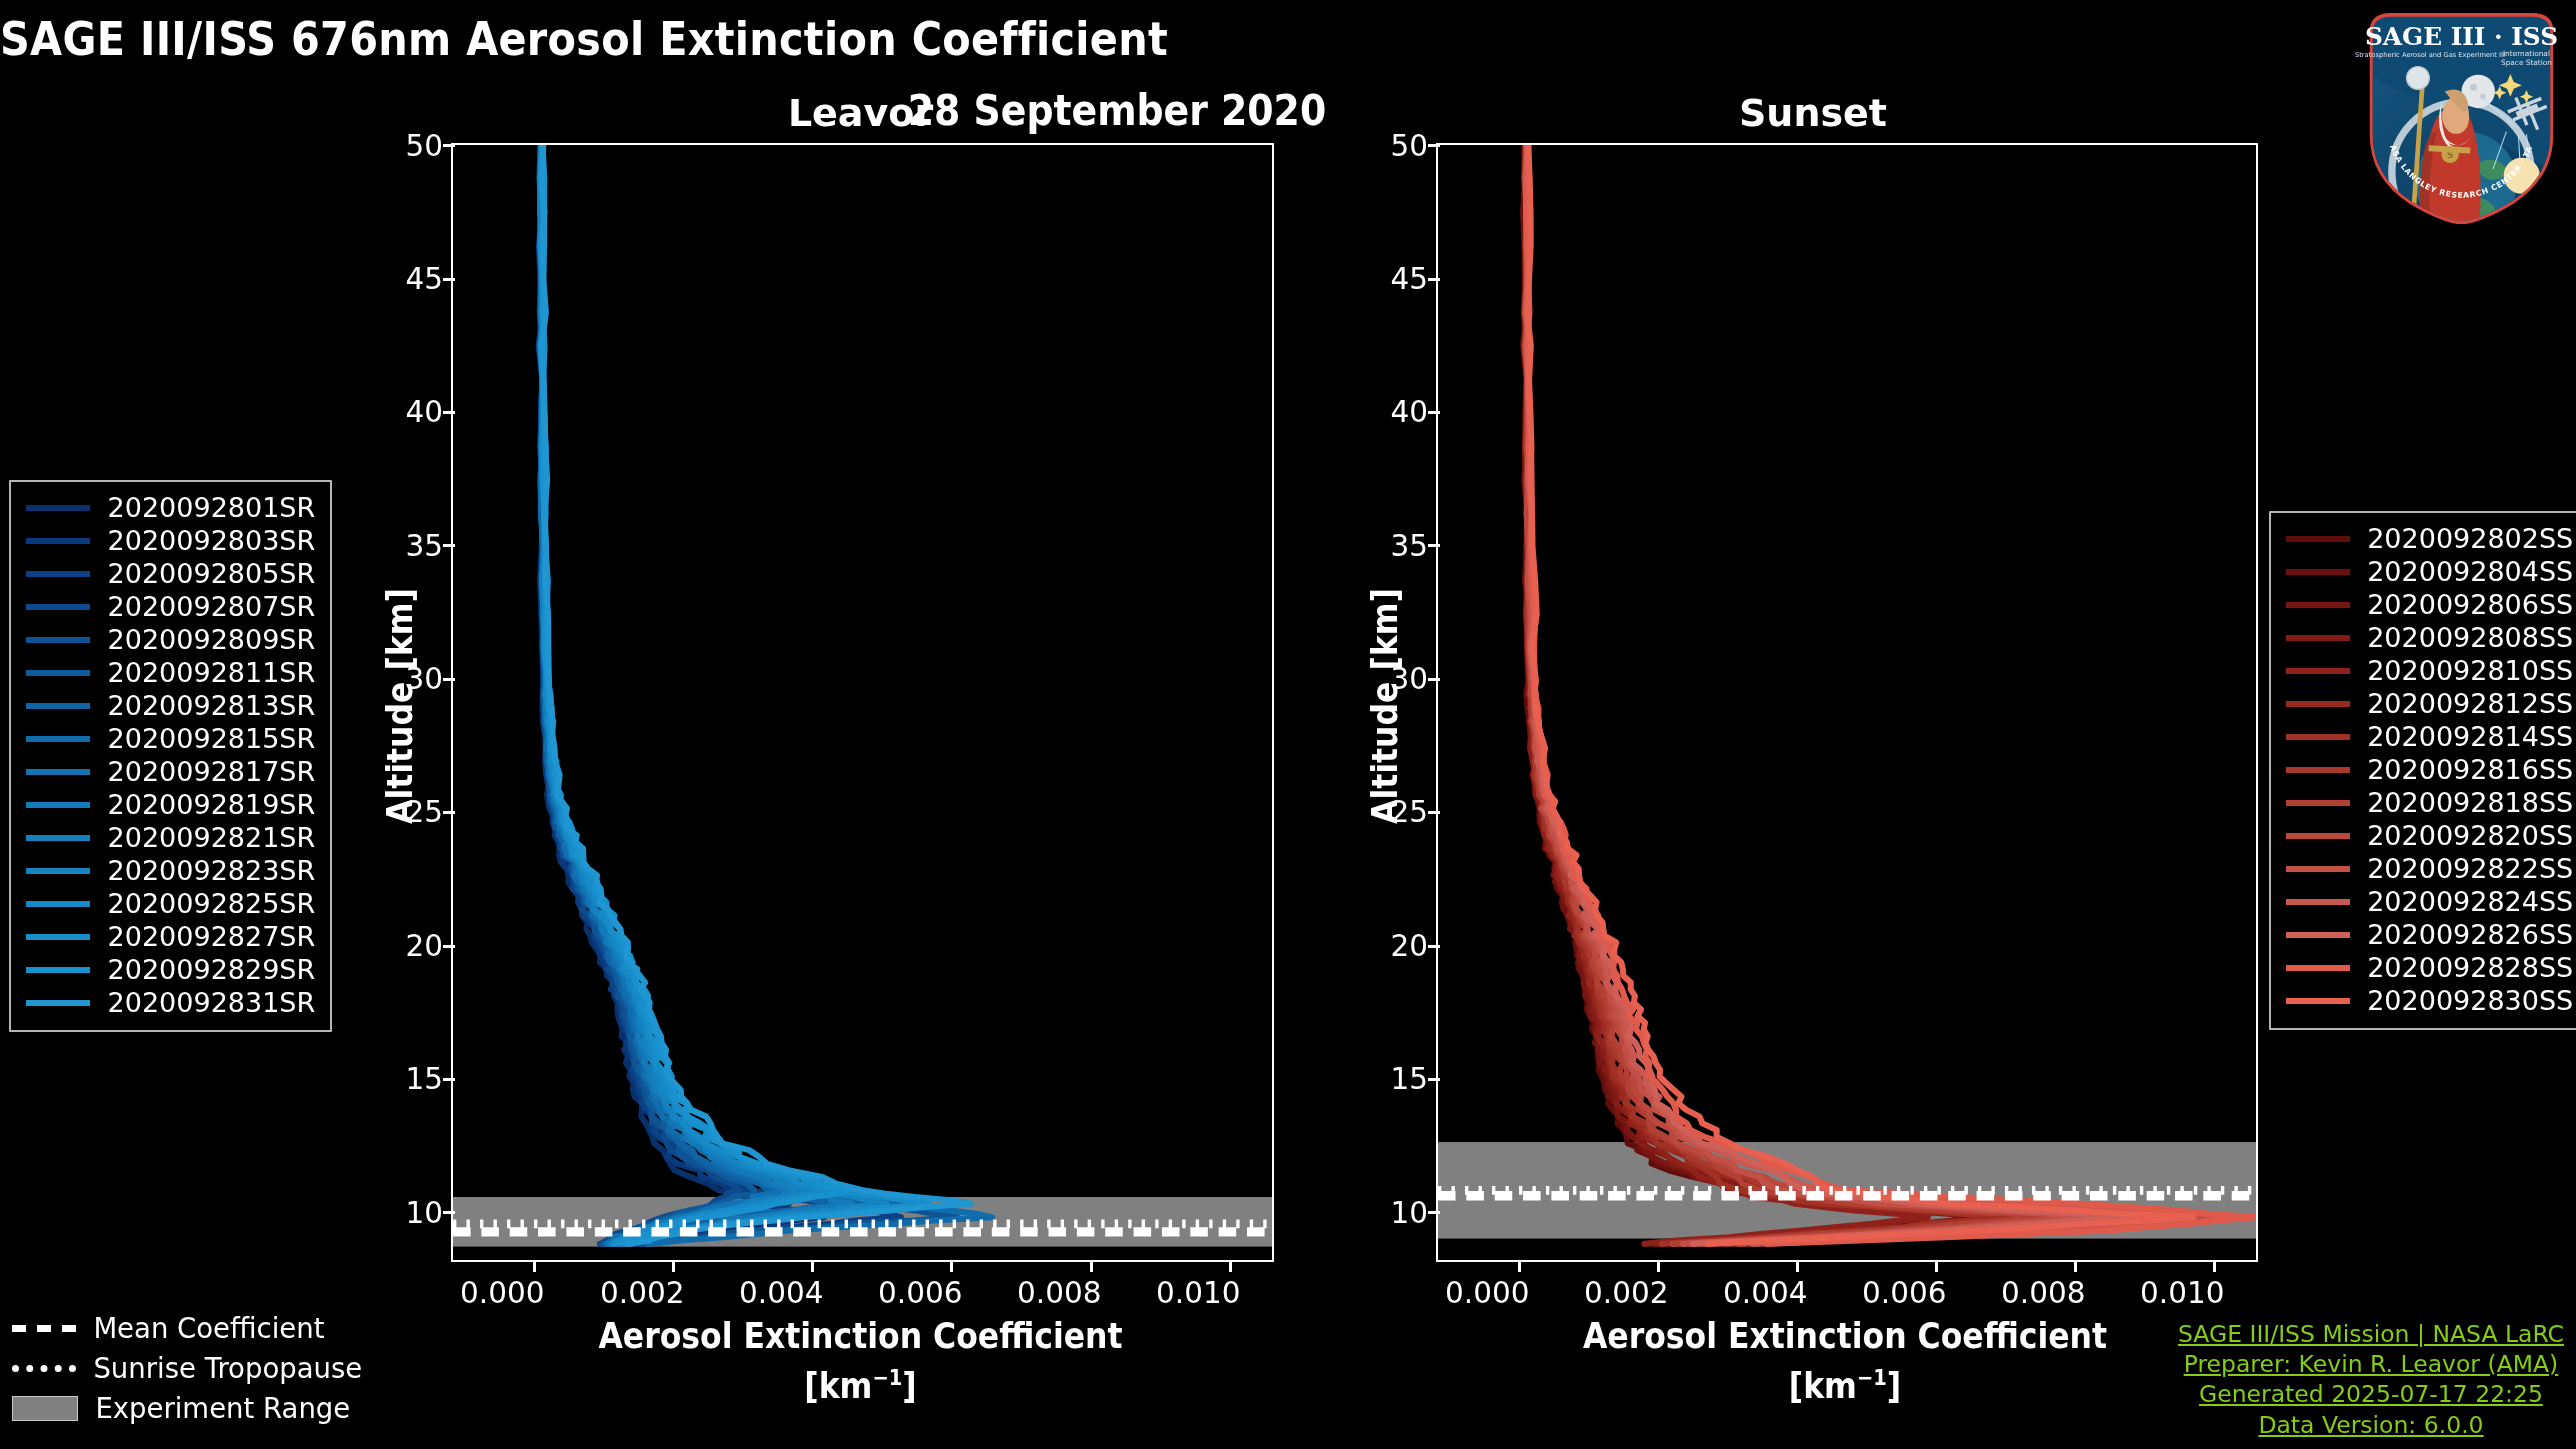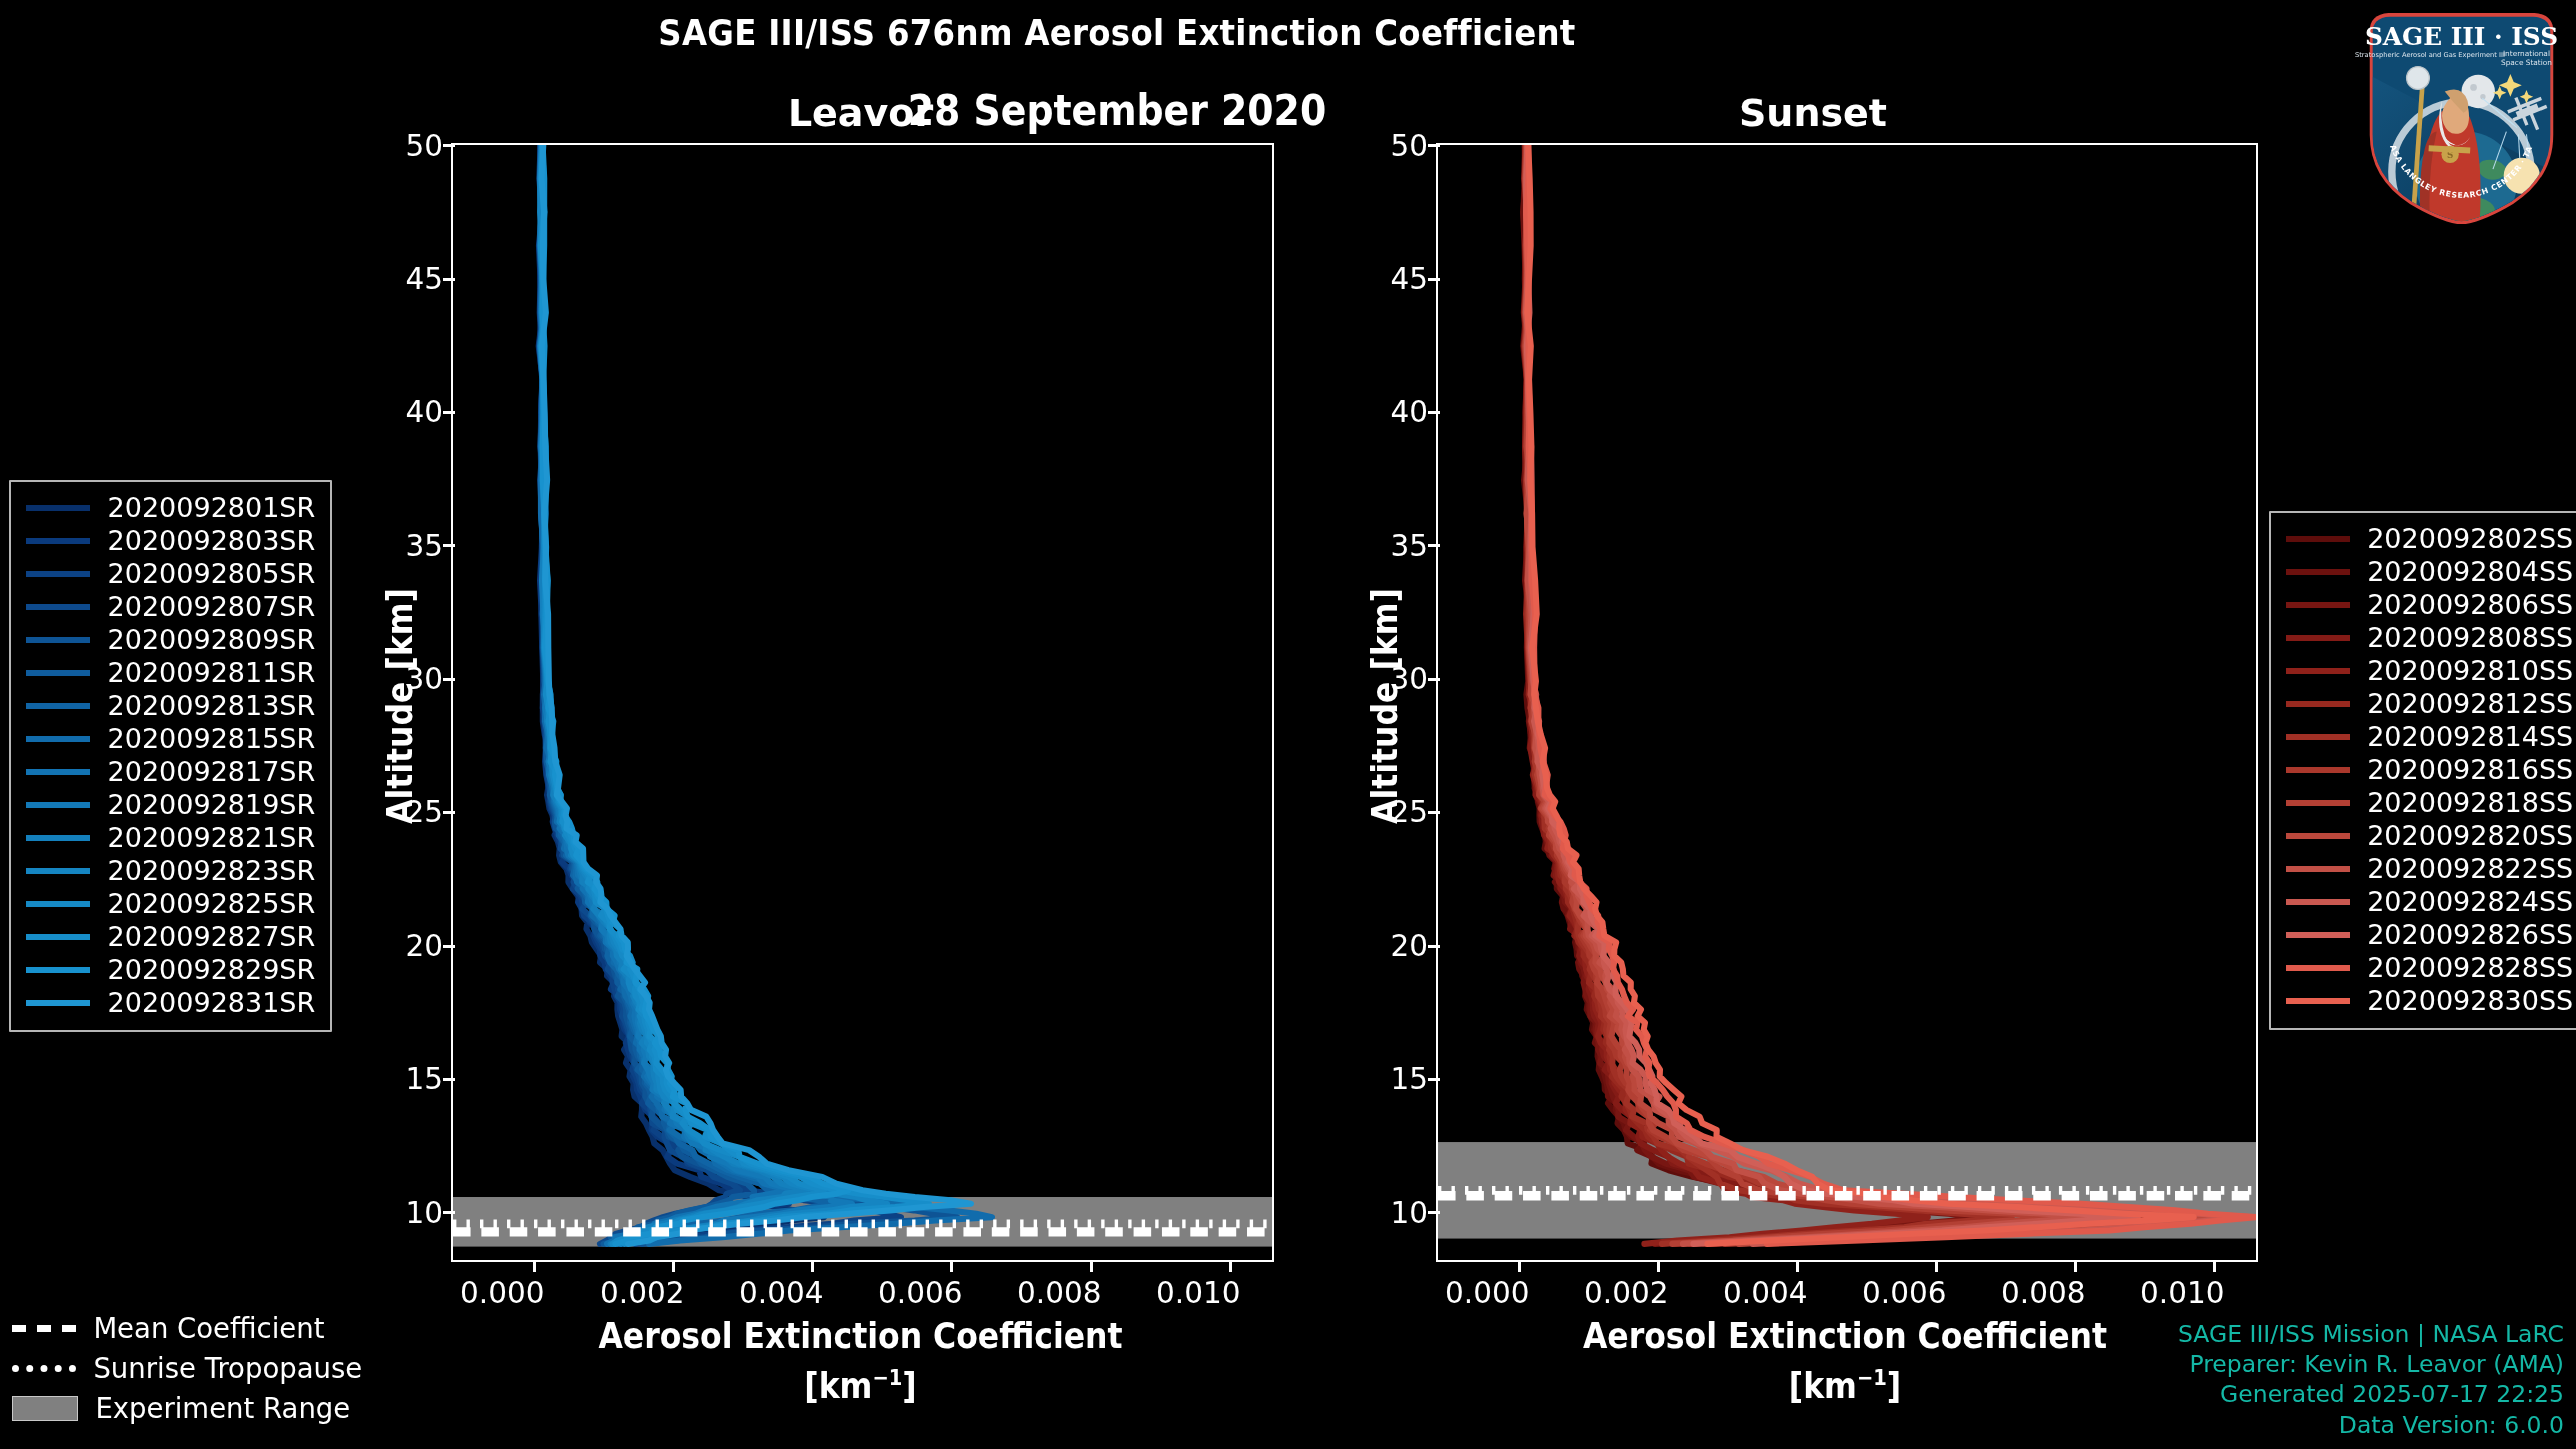--- a/index.html
+++ b/index.html
@@ -2,23 +2,23 @@
 <html style="font-size:10.7px"><head>
 <meta charset="utf-8">
 <style>
   html,body{margin:0;padding:0;background:#000;}
   body{width:2576px;height:1449px;position:relative;overflow:hidden;
        font-family:"DejaVu Sans","Liberation Sans",sans-serif;color:#fff;}
 
   .abs{position:absolute;}
 
   
-  #main-title{left:0;top:12px;width:2234px;text-align:center;
+  #main-title{left:0;top:12px;width:2234px;text-align:left;
       font-family:"DejaVu Sans Condensed","Liberation Sans",sans-serif;
-      font-weight:bold;font-size:36px;letter-spacing:0.3px;}
+      font-weight:bold;font-size:46px;letter-spacing:0.3px;}
   #date-title{left:0;top:86px;width:2234px;text-align:center;
       font-family:"DejaVu Sans Condensed","Liberation Sans",sans-serif;
       font-weight:bold;font-size:42px;}
   .panel-sub{font-family:"DejaVu Sans","Liberation Sans",sans-serif;
       font-weight:bold;font-size:38px;text-align:center;}
   #sunrise-sub{left:451px;top:91px;width:819px;}
   #sunset-sub{left:1404px;top:91px;width:818px;}
 
   
   .plot-frame{border:2.7px solid #fff;background:#000;overflow:hidden;}
@@ -53,22 +53,22 @@
   
   #legend-tropo{left:12px;top:1308px;}
   #legend-tropo .legend-row{height:40px;}
   #legend-tropo .legend-text{font-size:27.5px;}
   .sw-dashed{width:64px;height:0;border-top:7.4px dashed #fff;margin-right:17.4px;flex:0 0 auto;}
   .sw-dotted{width:64px;height:0;border-top:7.4px dotted #fff;margin-right:17.4px;flex:0 0 auto;}
   .sw-band{width:64px;height:23px;background:#808080;border:1.3px solid #c9c9c9;
       margin-right:17.4px;flex:0 0 auto;}
 
   
-  #credits{right:12px;bottom:9.4px;text-align:right;color:#14b8a6;
-      font-size:23.5px;line-height:1.28;}
+  #credits{right:12px;bottom:9.4px;text-align:center;color:#84cc16;
+      font-size:23.5px;line-height:1.28;text-decoration:underline;}
 
   
   #logo{right:4px;top:2.7px;width:221px;height:221px;}
 </style>
 </head>
 <body>
 
 <div class="abs" id="main-title">SAGE III/ISS 676nm Aerosol Extinction Coefficient</div>
 <div class="abs" id="date-title">28 September 2020</div>
 <div class="abs panel-sub" id="sunrise-sub">Leavor</div>

